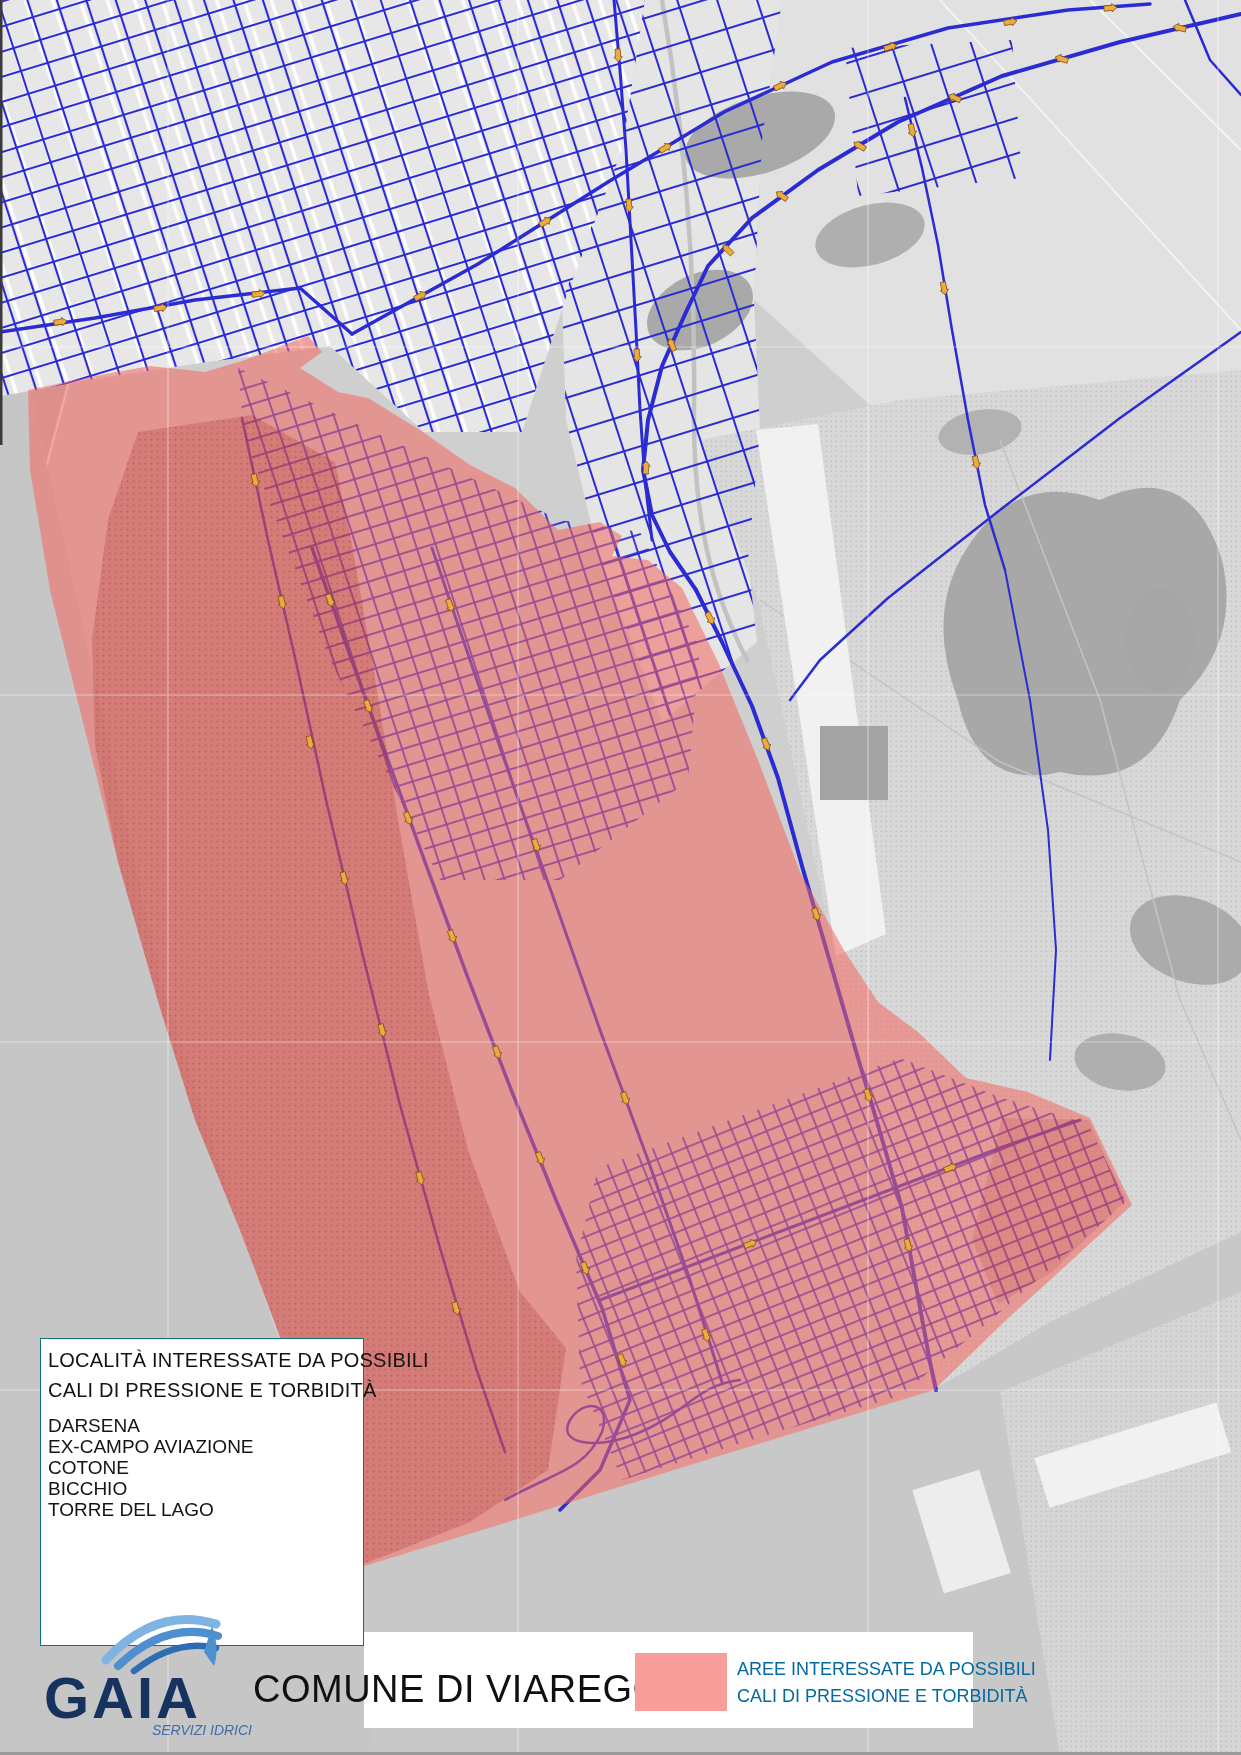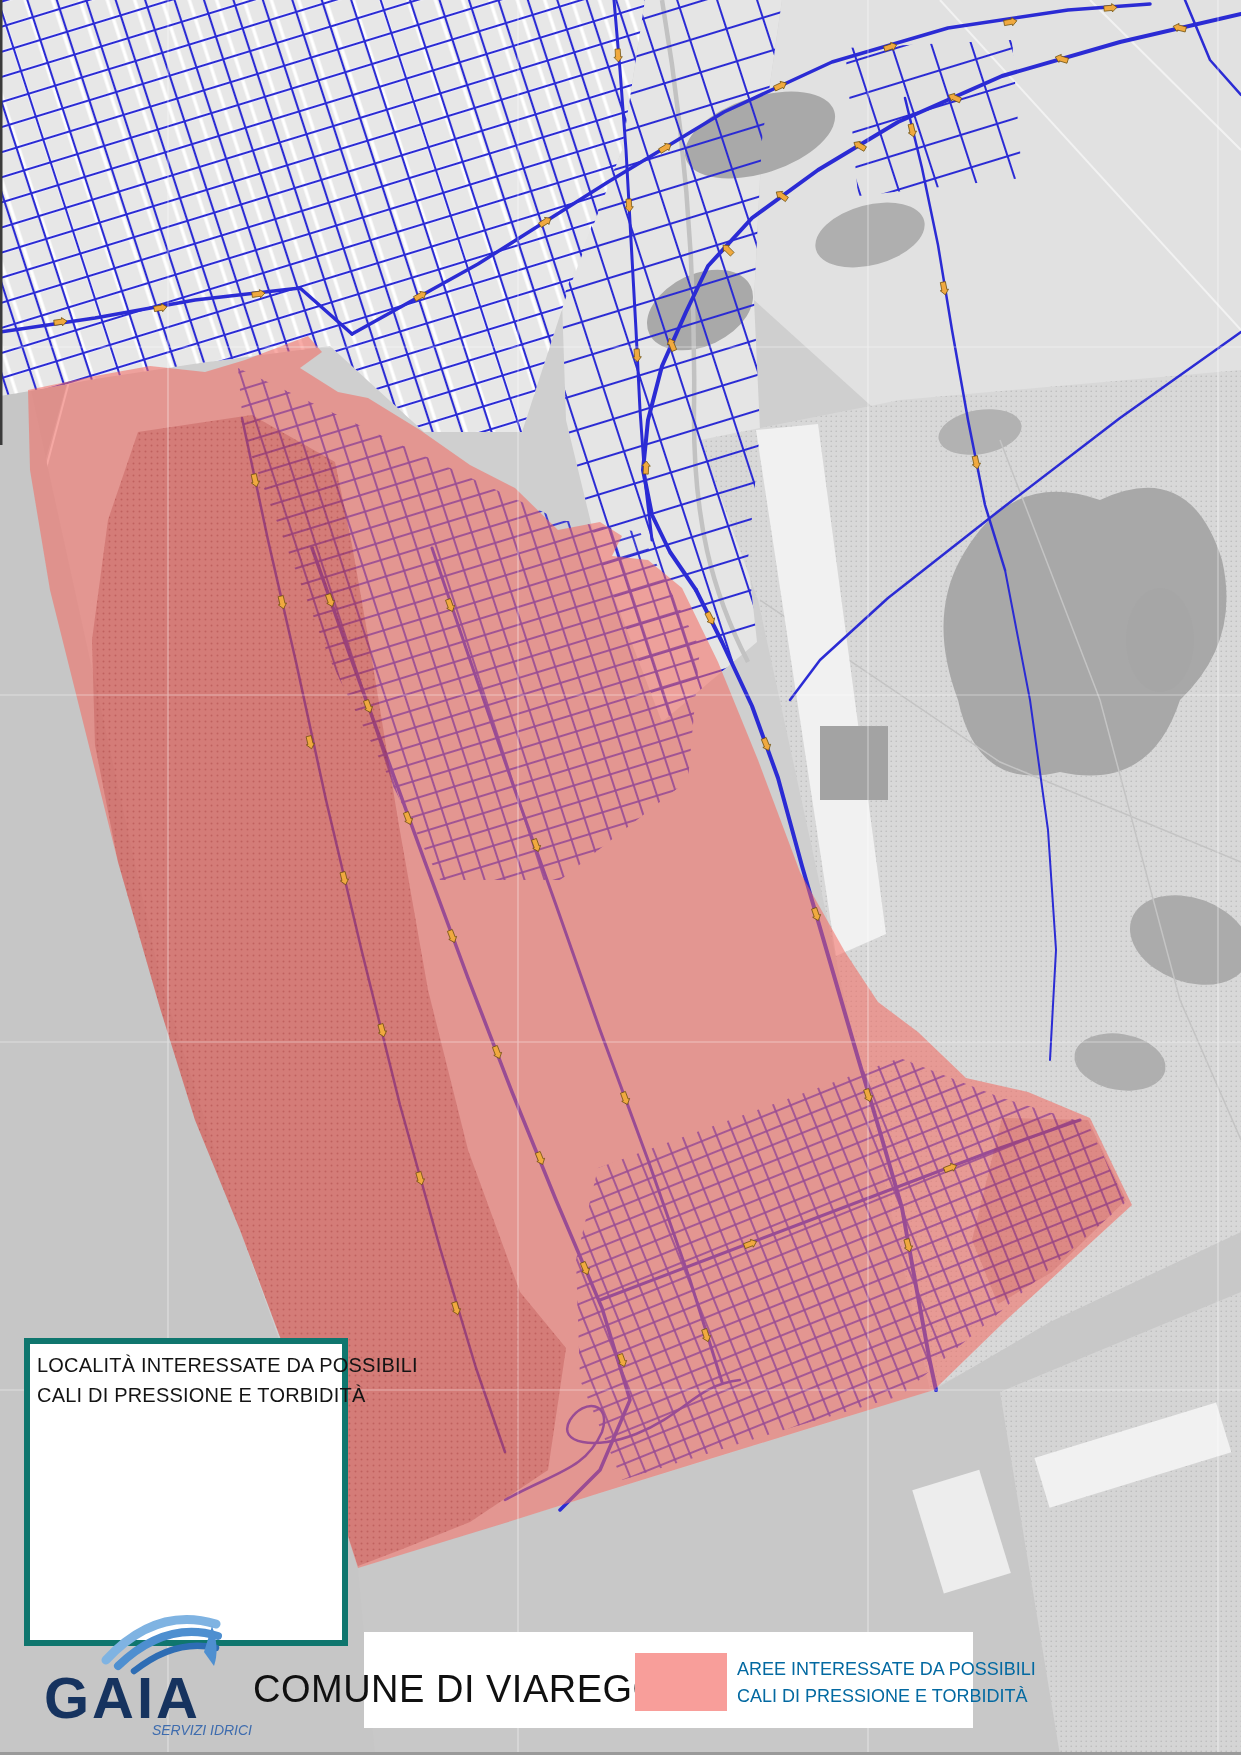--- a/index.html
+++ b/index.html
@@ -1,21 +1,21 @@
 <!DOCTYPE html>
 <html><head>
 <meta charset="utf-8">
 <style>
   html,body{margin:0;padding:0;background:#9a9a9a;font-family:"Liberation Sans",sans-serif;}
   .stage{position:relative;width:1241px;height:1755px;margin:0 auto;background:#cfcfcf;
          outline:1px solid #8f8f8f;overflow:hidden;}
   .stage svg.map{position:absolute;left:0;top:0;}
   
-  .left-panel{position:absolute;left:24px;top:1338px;width:324px;height:308px;
-              background:#ffffff;border:6px solid #0f766e;box-sizing:border-box;}
+  .left-panel{position:absolute;left:40px;top:1338px;width:324px;height:308px;
+              background:#ffffff;border:1px solid #0f766e;box-sizing:border-box;}
   .loc-text{padding:6px 4px 0 7px;color:#141414;}
   .loc-title{font-size:20px;line-height:30px;letter-spacing:.2px;white-space:nowrap;}
   .loc-list{margin-top:10px;font-size:19px;line-height:21px;}
   .loc-list div{white-space:nowrap;}
   
   .footer-bar{position:absolute;left:364px;top:1632px;width:609px;height:96px;
               background:#ffffff;}
   .muni-title{position:absolute;left:253px;top:1668px;font-size:38px;color:#101010;
               letter-spacing:.5px;white-space:nowrap;}
   .legend-swatch{position:absolute;left:635px;top:1653px;width:92px;height:58px;
@@ -254,20 +254,27 @@
   <rect x="0" y="0" width="2.5" height="445" fill="#3a3a3a"></rect>
   <rect x="0" y="1752" width="1241" height="3" fill="#9a9a9a"></rect>
 </svg>
 
 <div class="left-panel">
   <div class="loc-text">
     <div class="loc-title">
       <div>LOCALITÀ INTERESSATE DA POSSIBILI</div>
       <div>CALI DI PRESSIONE E TORBIDITÀ</div>
     </div>
+    <div class="loc-list">
+      <div>DARSENA</div>
+      <div>EX-CAMPO AVIAZIONE</div>
+      <div>COTONE</div>
+      <div>BICCHIO</div>
+      <div>TORRE DEL LAGO</div>
+    </div>
   </div>
 </div>
 
 <div class="footer-bar"></div>
 <div class="muni-title">COMUNE DI VIAREGGIO</div>
 <div class="legend-swatch"></div>
 <div class="legend-text">
   <div>AREE INTERESSATE DA POSSIBILI</div>
   <div>CALI DI PRESSIONE E TORBIDITÀ</div>
 </div>

